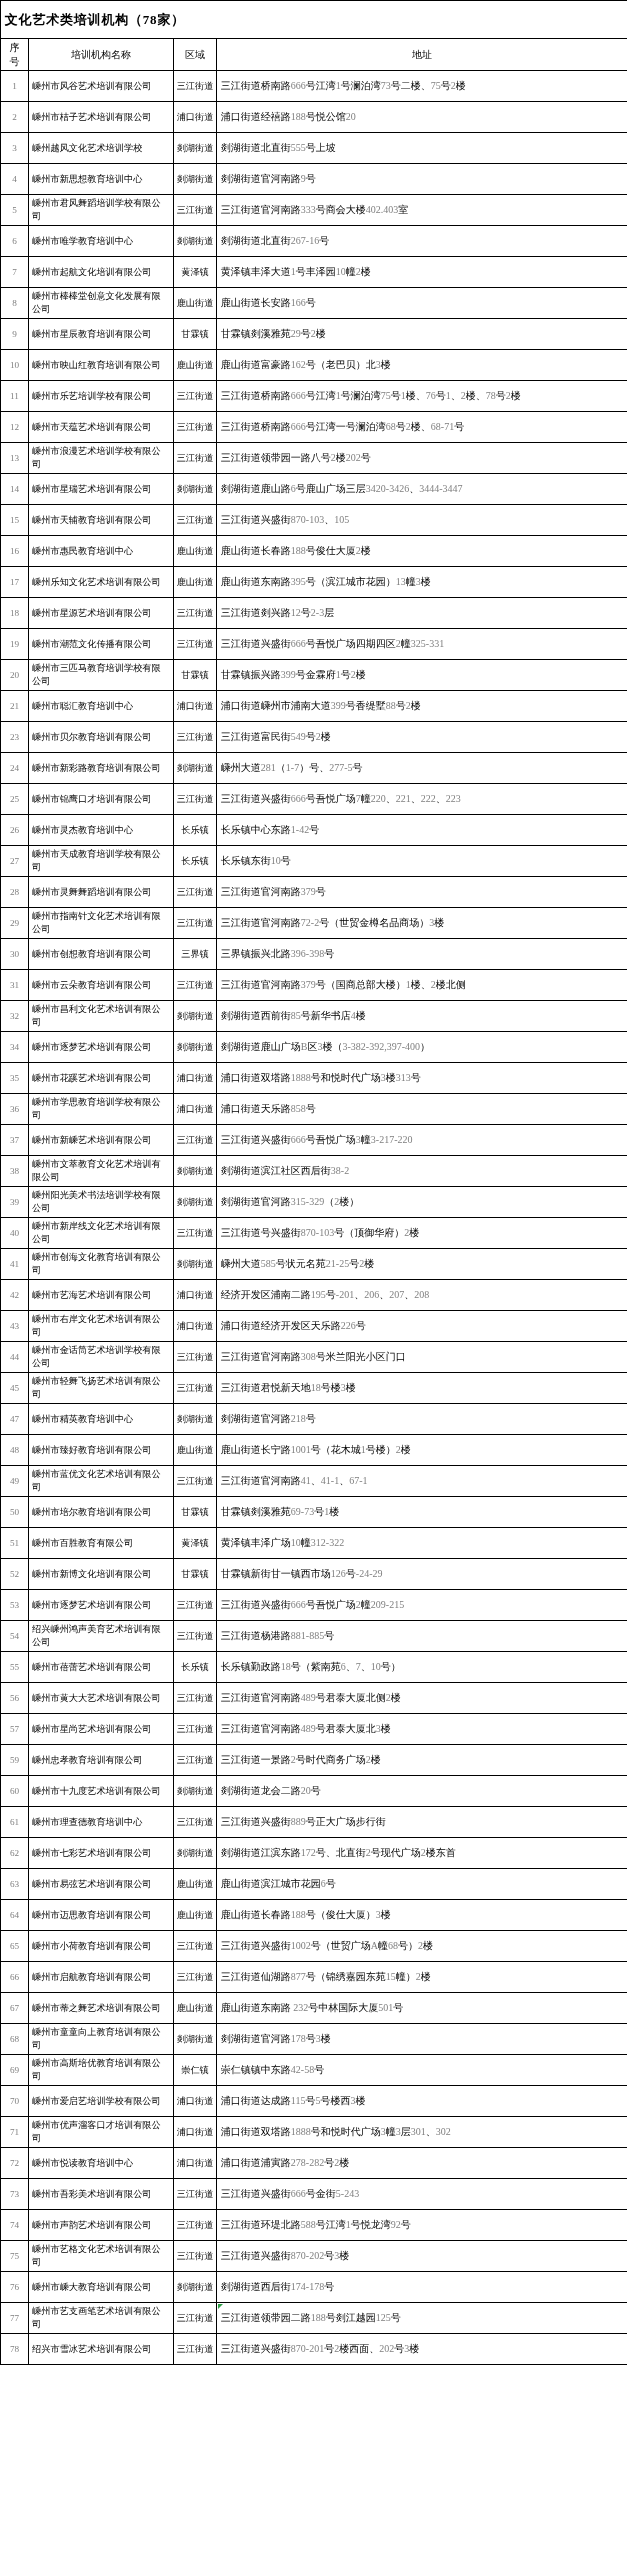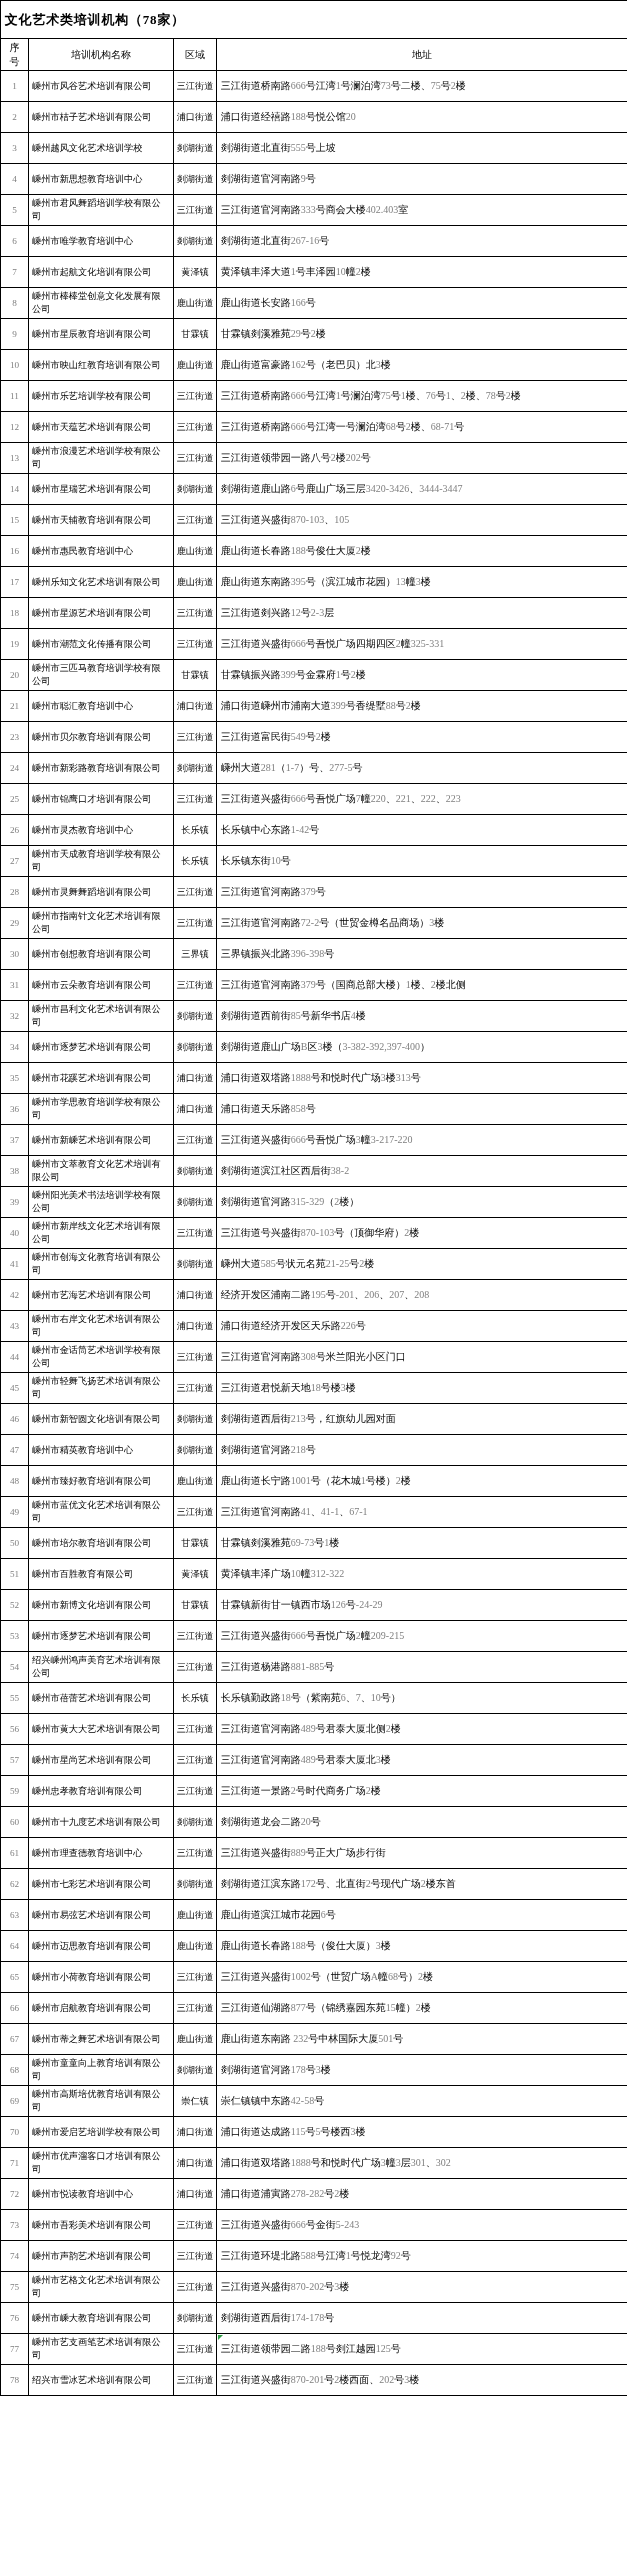--- a/index.html
+++ b/index.html
@@ -368,26 +368,20 @@
     <td class="c-addr">三江街道官河南路<span class="num">308</span>号米兰阳光小区门口</td>
   </tr>
 
   <tr class="data-row">
     <td class="c-no"><span class="num">45</span></td>
     <td class="c-name">嵊州市轻舞飞扬艺术培训有限公司</td>
     <td class="c-region">三江街道</td>
     <td class="c-addr">三江街道君悦新天地<span class="num">18</span>号楼<span class="num">3</span>楼</td>
   </tr>
 
-  <tr class="data-row">
-    <td class="c-no"><span class="num">46</span></td>
-    <td class="c-name">嵊州市新智圆文化培训有限公司</td>
-    <td class="c-region">剡湖街道</td>
-    <td class="c-addr">剡湖街道西后街<span class="num">213</span>号，红旗幼儿园对面</td>
-  </tr>
 
   <tr class="data-row">
     <td class="c-no"><span class="num">47</span></td>
     <td class="c-name">嵊州市精英教育培训中心</td>
     <td class="c-region">剡湖街道</td>
     <td class="c-addr">剡湖街道官河路<span class="num">218</span>号</td>
   </tr>
 
   <tr class="data-row">
     <td class="c-no"><span class="num">48</span></td>

